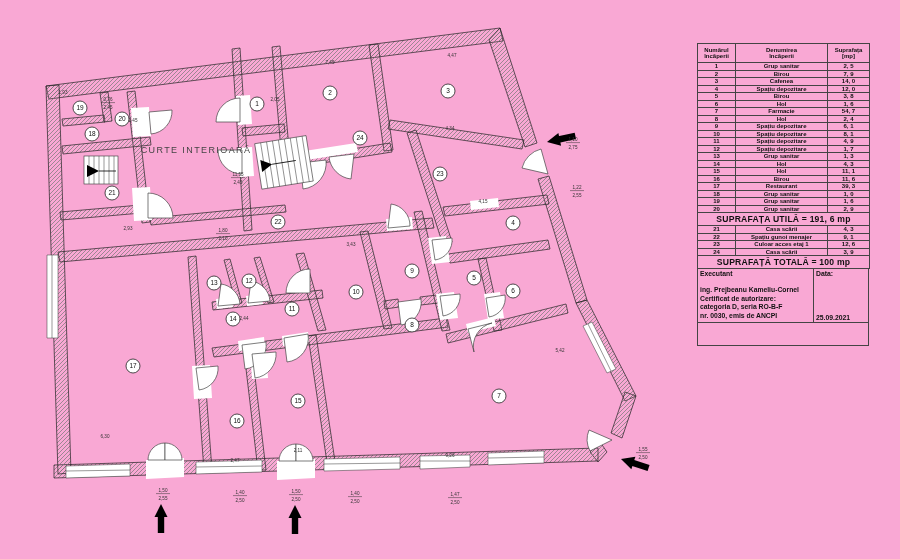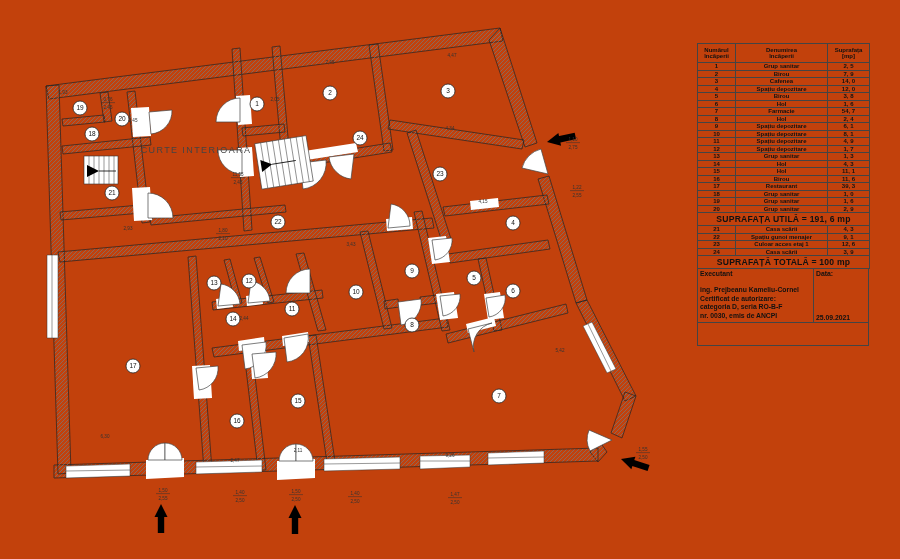--- a/index.html
+++ b/index.html
@@ -1,16 +1,16 @@
 <!DOCTYPE html>
 <html><head>
 <meta charset="utf-8">
 <style>
   html,body{margin:0;padding:0;background:#fff;}
-  .stage{position:relative;width:900px;height:559px;background:#c2410c;overflow:hidden;
+  .stage{position:relative;width:900px;height:559px;background:#f9a8d4;overflow:hidden;
          font-family:"Liberation Sans",sans-serif;}
   svg{position:absolute;left:0;top:0;}
   svg text{font-family:"Liberation Sans",sans-serif;}
   .roomnum{font-size:6.5px;fill:#111;}
   .dim{font-size:4.6px;fill:#333;}
   .courtyard{font-size:9px;fill:#444;letter-spacing:1.4px;}
   
   .annex{position:absolute;left:697px;top:43px;width:172px;color:#111;}
   .annex table{border-collapse:collapse;width:100%;table-layout:fixed;}
   .annex th,.annex td{border:1px solid #444;padding:0;text-align:center;font-weight:700;

